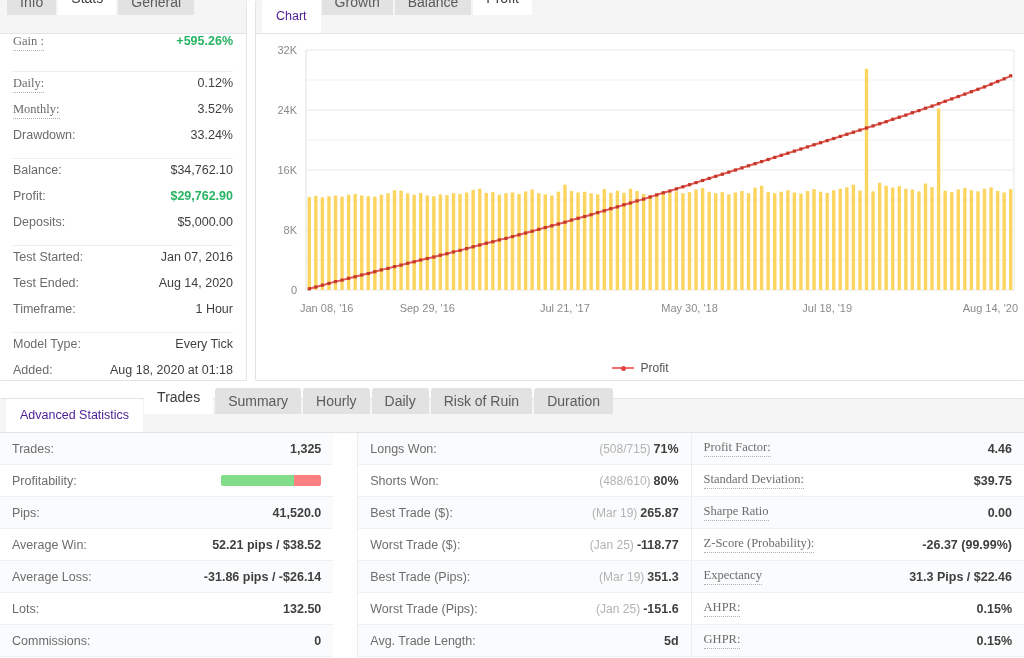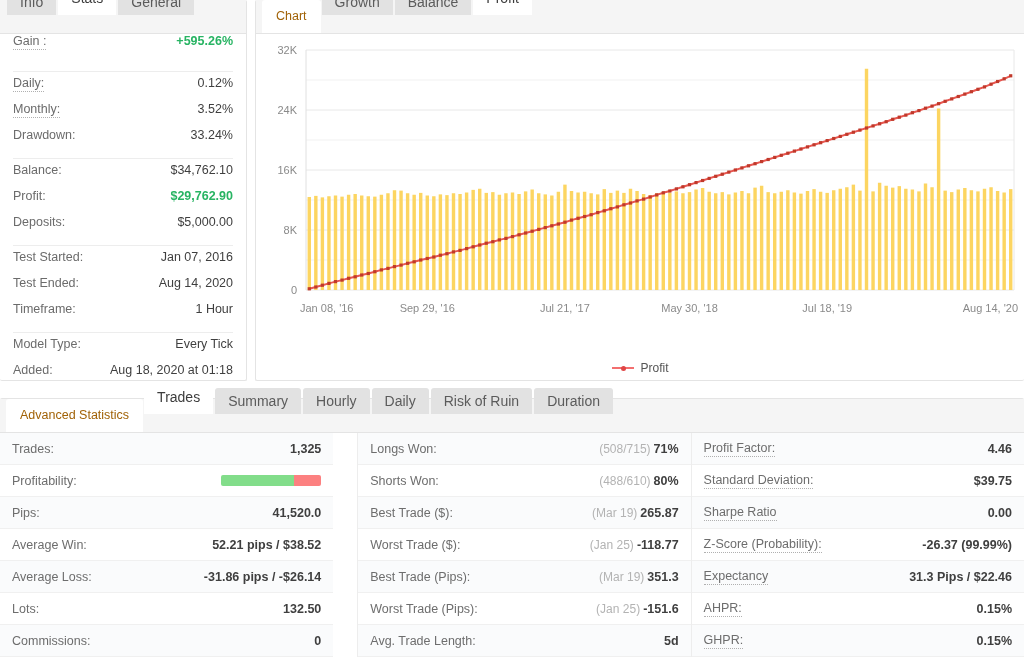--- a/index.html
+++ b/index.html
@@ -15,34 +15,34 @@
 
   
   .panel { position:absolute; background:#fff; border:1px solid #e4e4e4; border-radius:2px; }
   #left-panel  { left:0;   top:0;   width:247px; height:381px; border-left:none; border-top:none;}
   #chart-panel { left:255px; top:0; width:769px; height:381px; border-right:none; border-top:none;}
   #bottom-panel{ left:0;   top:398px; width:1024px; height:269px; border-left:none;border-right:none;border-bottom:none;}
 
   
   .tabstrip { display:flex; align-items:flex-end; height:34px; background:#f5f5f5;
               border-bottom:1px solid #e4e4e4; padding-left:6px; }
-  .strip-label { padding:0 14px; line-height:33px; font-size:12.5px; color:#a16207;
+  .strip-label { padding:0 14px; line-height:33px; font-size:12.5px; color:#4c1d95;
                  background:#fff; height:33px; border-top-left-radius:3px; border-top-right-radius:3px;}
   .tab { padding:0 13px; line-height:26px; height:26px; margin:18px 1px; font-size:14px;
          color:#5b5b5b; background:#e2e2e2; border-top-left-radius:3px; border-top-right-radius:3px;
          cursor:pointer; }
   .tab.active { background:#fff; height:33px; line-height:33px; color:#3c3c3c; }
 
   
   .slist { padding:0 13px; }
   .srow { display:flex; justify-content:space-between; align-items:baseline; height:26px; }
   .srow.gain { height:33px; }
   .sep { border-top:1px solid #ededed; margin:4px 0; }
   .lbl { color:#6b6b6b; font-size:12.5px; }
-  .lbl.dotted { border-bottom:1px dotted #b0b0b0; padding-bottom:1px; cursor:help; }
+  .lbl.dotted { border-bottom:1px dotted #b0b0b0; padding-bottom:1px; cursor:help;font-family:Liberation Serif, serif; }
   .val { color:#3f3f3f; font-size:12.5px; }
   .val.green { color:#28b463; font-weight:bold; }
   .val.bold { font-weight:bold; }
   .muted { color:#b3b3b3; margin-right:3px; }
 
   
   .chart-body { position:relative; width:769px; height:346px; }
   .chart-svg  { display:block; }
   .legend { position:absolute; left:0; right:0; top:327px; display:flex;
             justify-content:center; align-items:center; gap:6px; font-size:12px; color:#555; }

